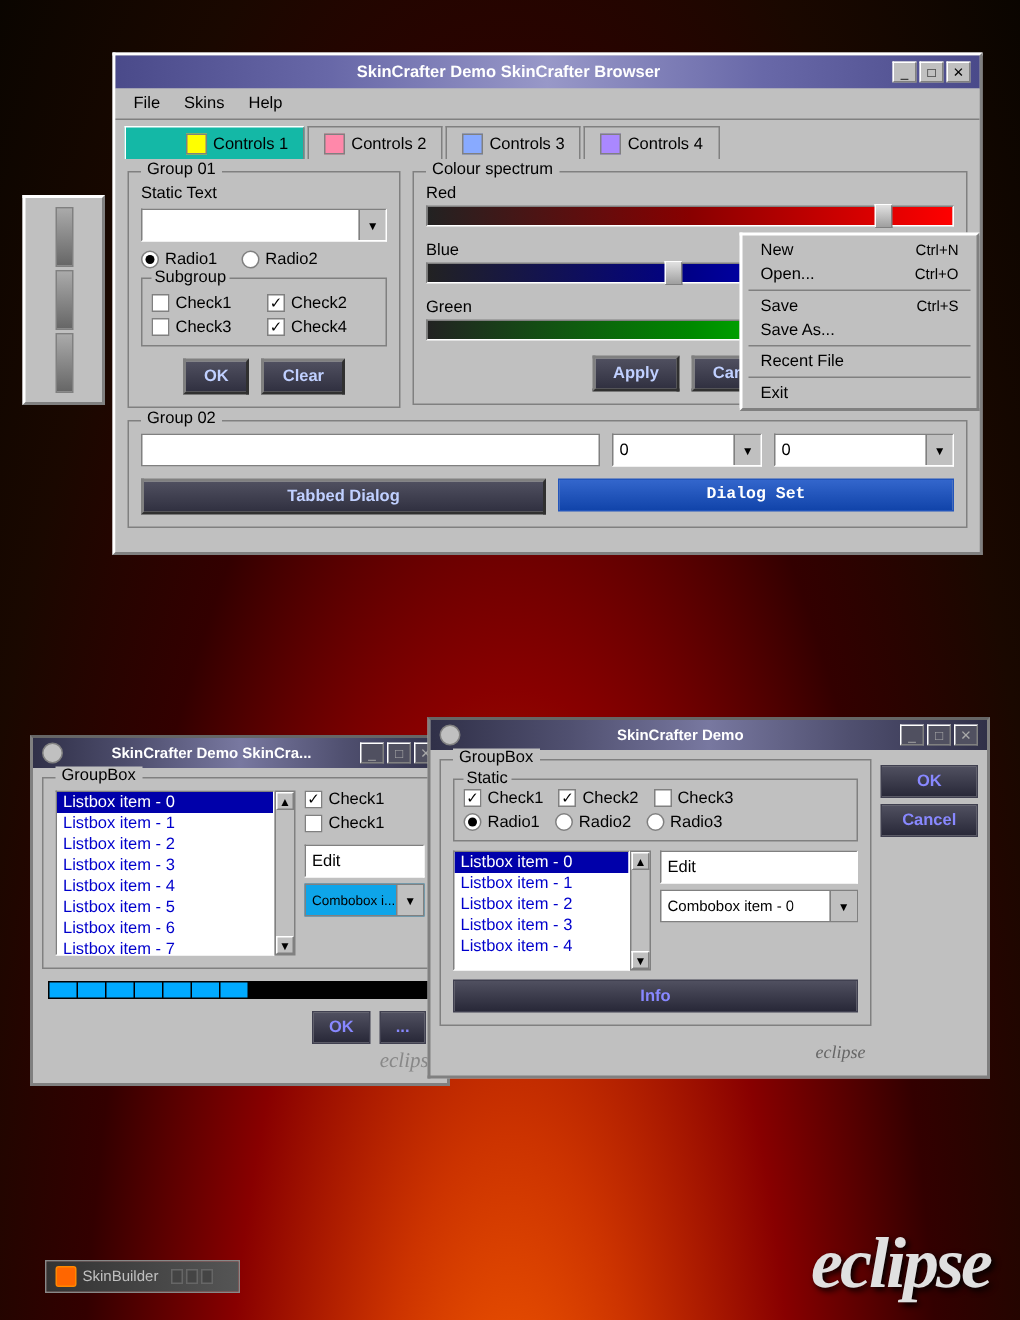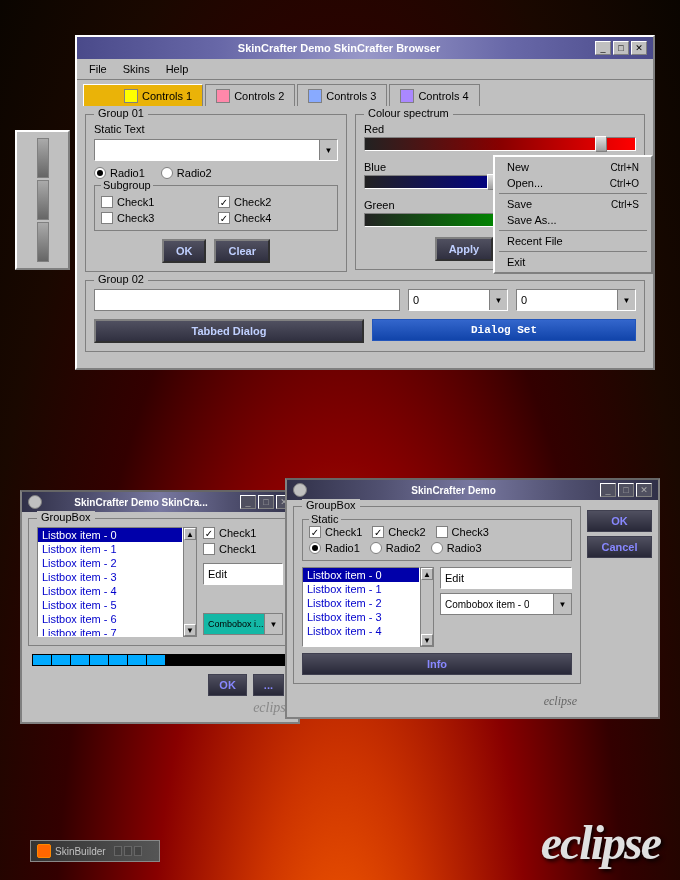--- a/index.html
+++ b/index.html
@@ -101,21 +101,21 @@
       border-bottom: none;
       cursor: pointer;
       display: flex;
       align-items: center;
       gap: 4px;
       font-size: 11px;
       height: 22px;
     }
 
     .tab.active {
-      background: #eab308;
+      background: #14b8a6;
       border-color: #ffffff #808080 #c0c0c0 #ffffff;
       z-index: 1;
       padding-left: 40px;
     }
 
     .tab-icon {
       width: 14px;
       height: 14px;
       border: 1px solid #808080;
     }
@@ -148,21 +148,21 @@
       padding: 0 4px;
       font-size: 11px;
     }
 
     .two-col {
       display: flex;
       gap: 8px;
     }
 
     .col-left {
-      width: 262px;
+      width: 182px;
     }
 
     .col-right {
       flex: 1;
     }
 
     .static-text-label {
       margin-bottom: 4px;
       color: #000;
     }
@@ -835,21 +835,21 @@
         <div style="width:80px;">
           <div class="check-item" style="margin-bottom:4px;">
             <div class="check-box checked">✓</div>
             <span>Check1</span>
           </div>
           <div class="check-item" style="margin-bottom:8px;">
             <div class="check-box"></div>
             <span>Check1</span>
           </div>
           <input type="text" class="win-input" style="margin-bottom: 4px;" value="Edit">
-          <div class="win-combo" style="background:#14b8a6;border:1px solid #808080;margin-top:24px;">
+          <div class="win-combo" style="background:#0ea5e9;border:1px solid #808080;">
             <span style="overflow:hidden;font-size:9px;">Combobox i...</span>
             <div class="combo-arrow">▼</div>
           </div>
         </div>
       </div>
     </div>
     <div class="progress-bar">
       <div class="progress-seg"></div>
       <div class="progress-seg"></div>
       <div class="progress-seg"></div>

